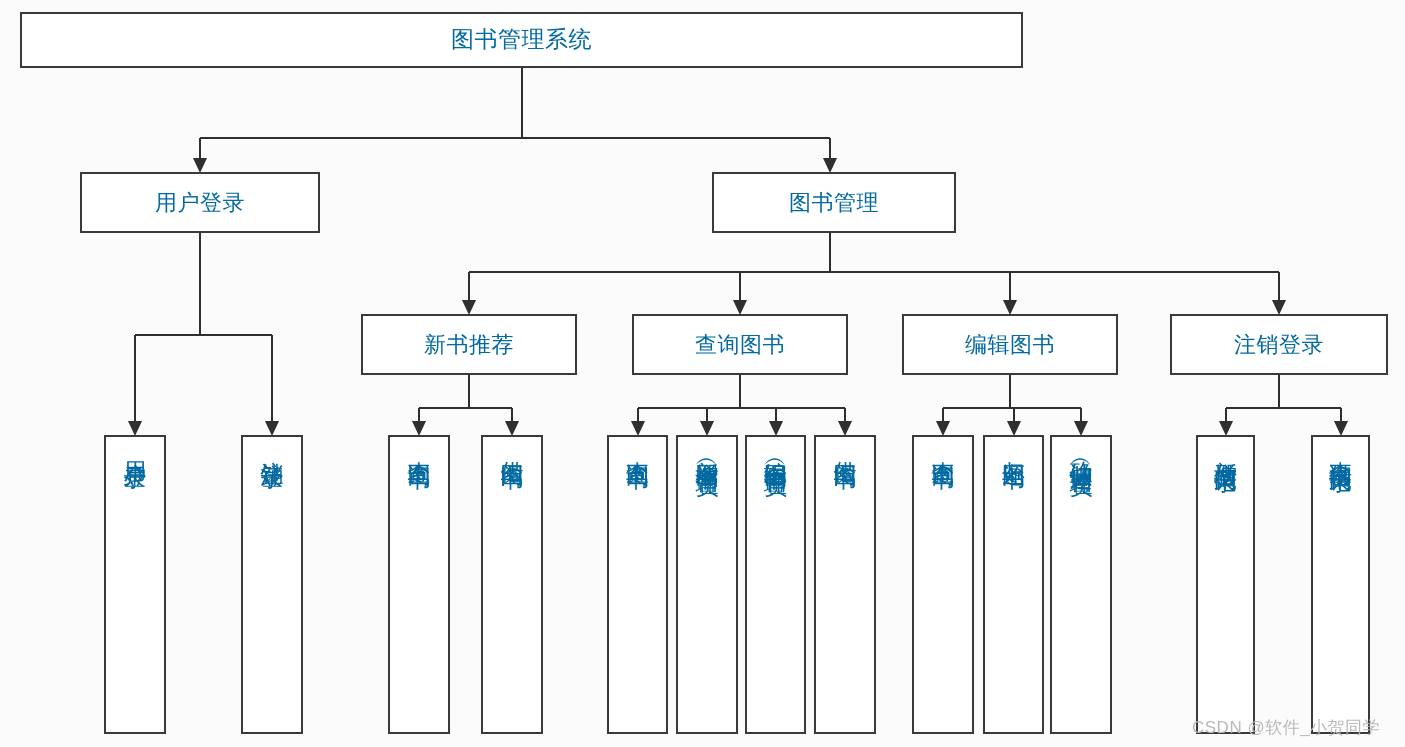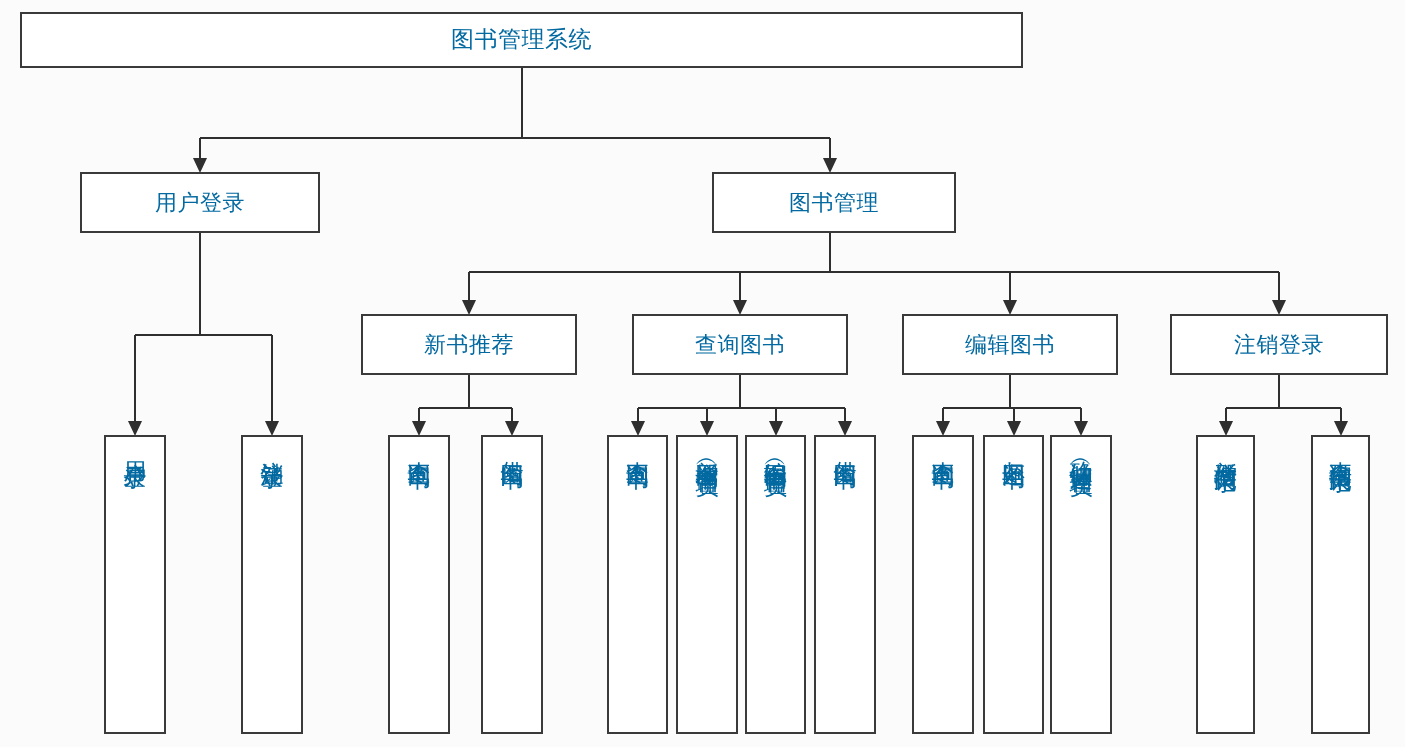--- a/index.html
+++ b/index.html
@@ -228,13 +228,14 @@
       <div class="node vertical" style="left: 1050px; top: 435px; width: 62px; height: 299px; border-color: rgb(58, 58, 58); background: rgb(255, 255, 255);">
         <span class="node-label">确认归还（管理员）</span>
       </div>
       <div class="node vertical" style="left: 1196px; top: 435px; width: 59px; height: 299px; border-color: rgb(58, 58, 58); background: rgb(255, 255, 255);">
         <span class="node-label">新增借阅记录</span>
       </div>
       <div class="node vertical" style="left: 1311px; top: 435px; width: 59px; height: 299px; border-color: rgb(58, 58, 58); background: rgb(255, 255, 255);">
         <span class="node-label">查询借阅记录</span>
       </div>
     </div>
+  <div class="watermark" style="left: 1192px; top: 716px; color: rgb(185, 185, 185);">CSDN @软件_小贺同学</div>
 </div>
 
 </body></html>

